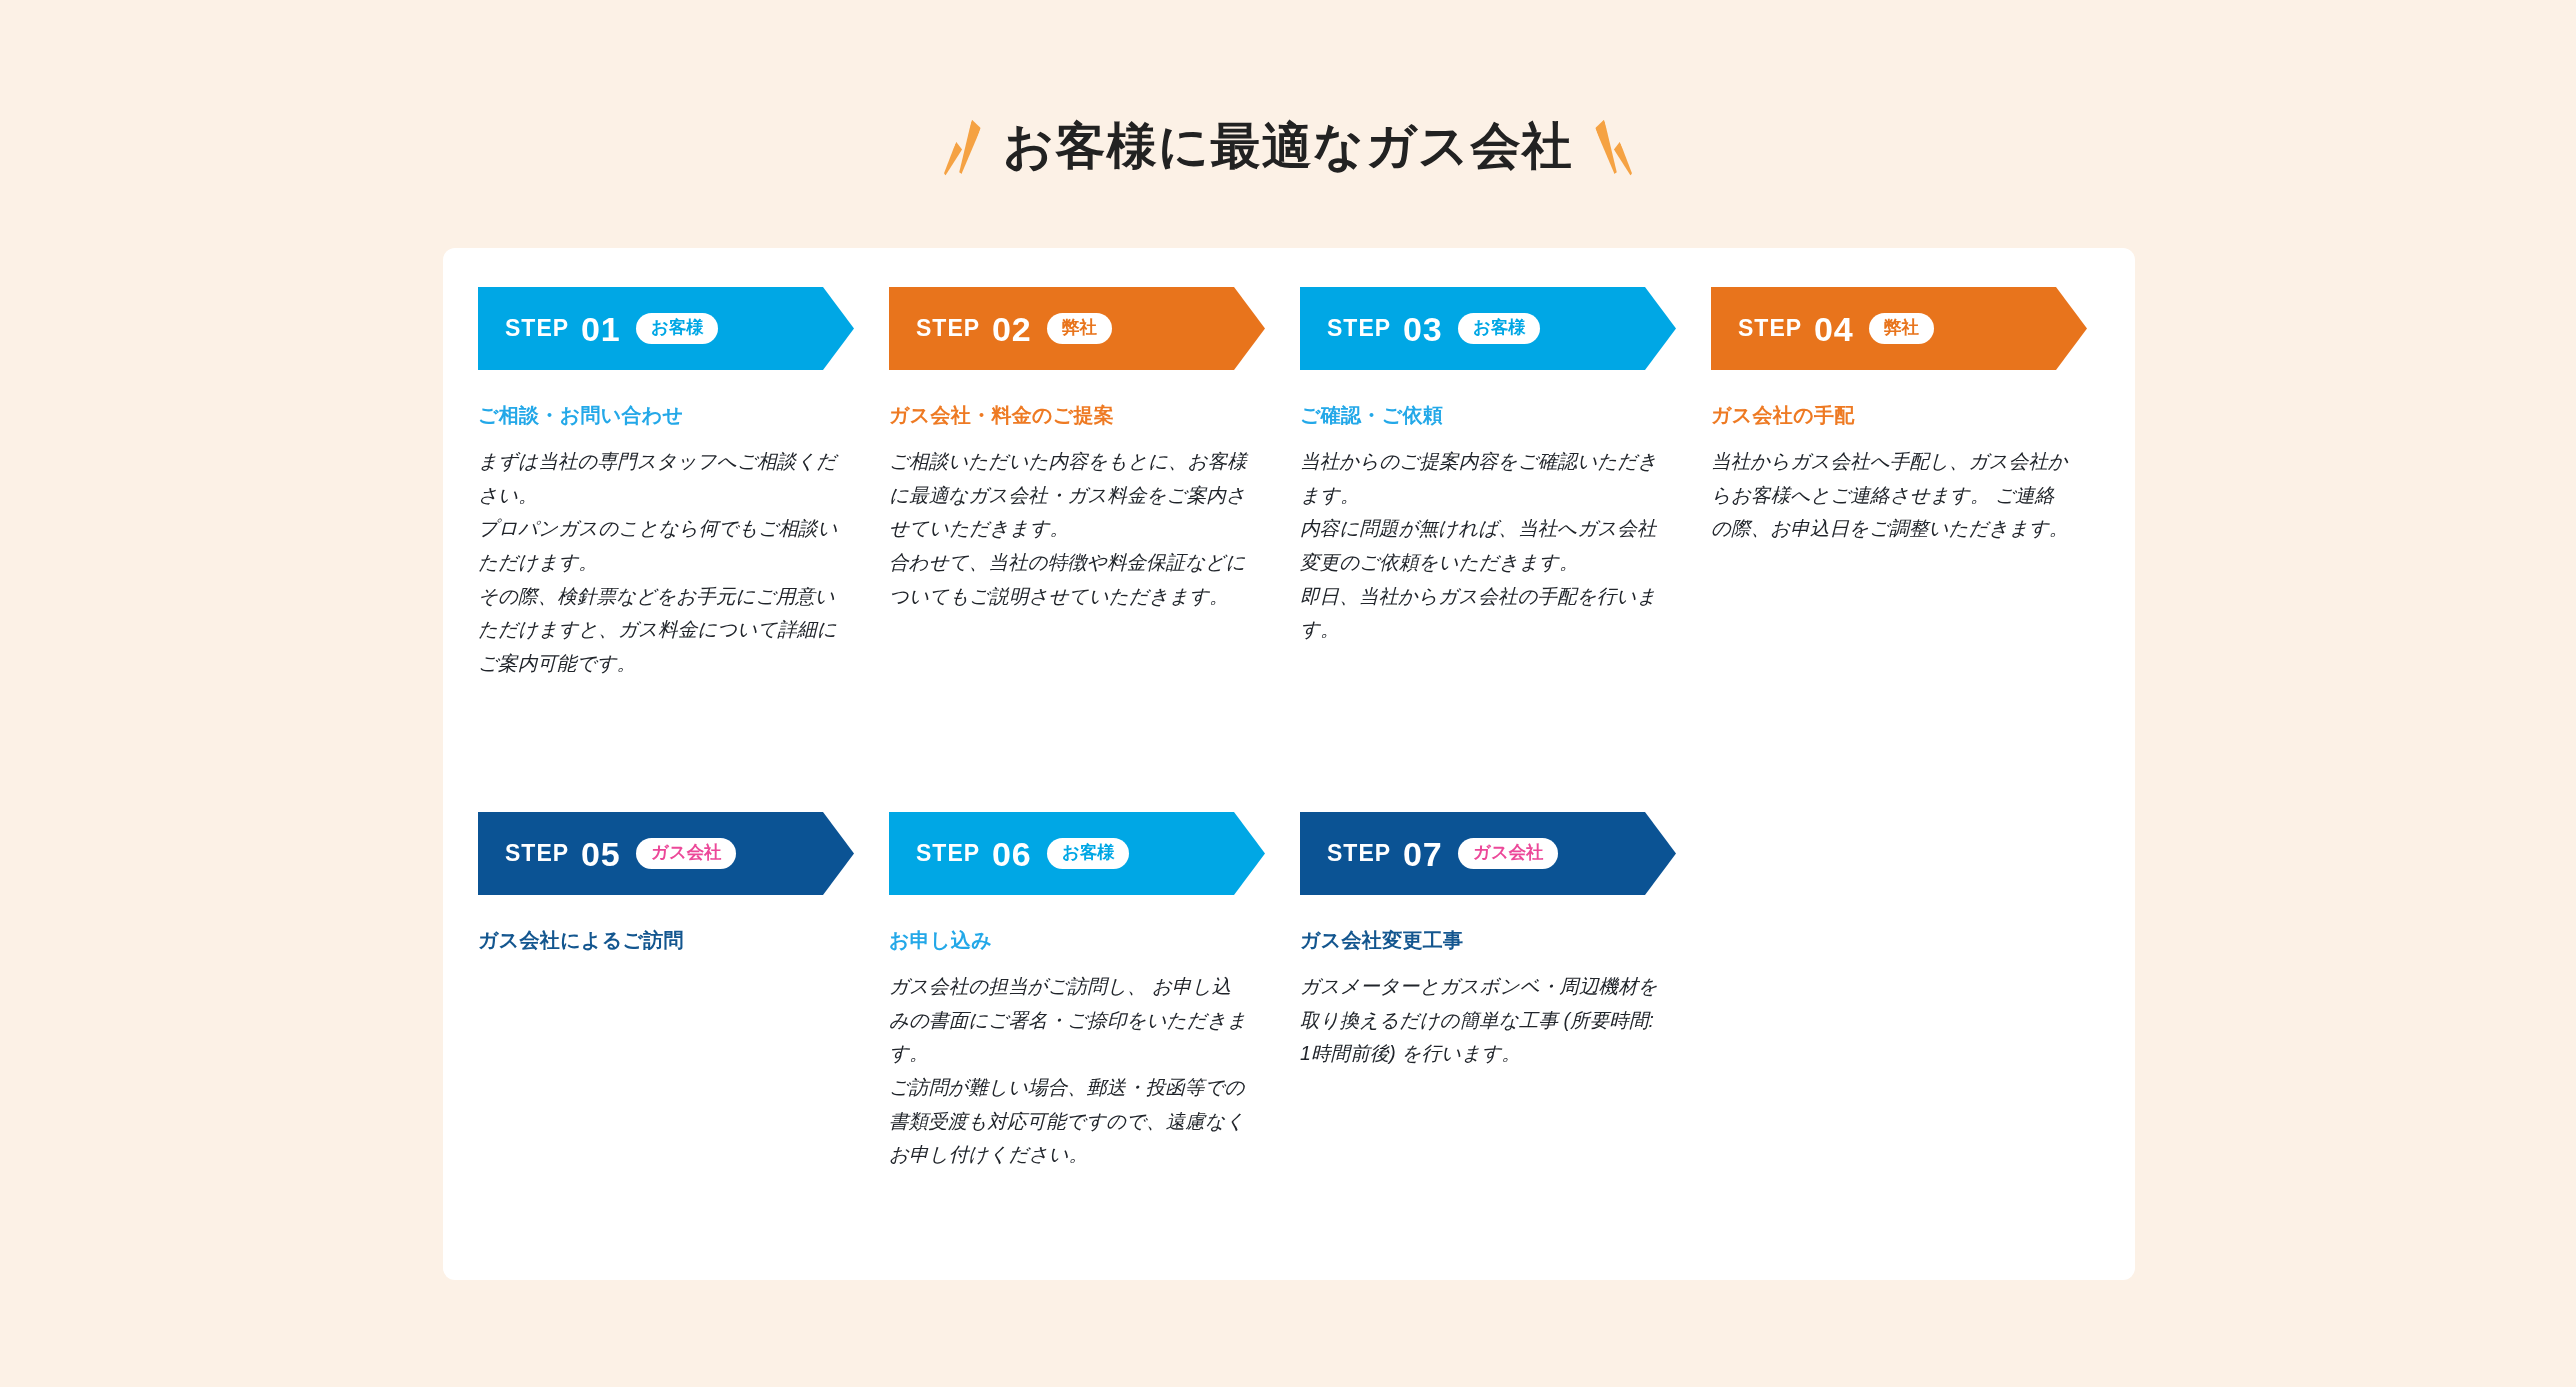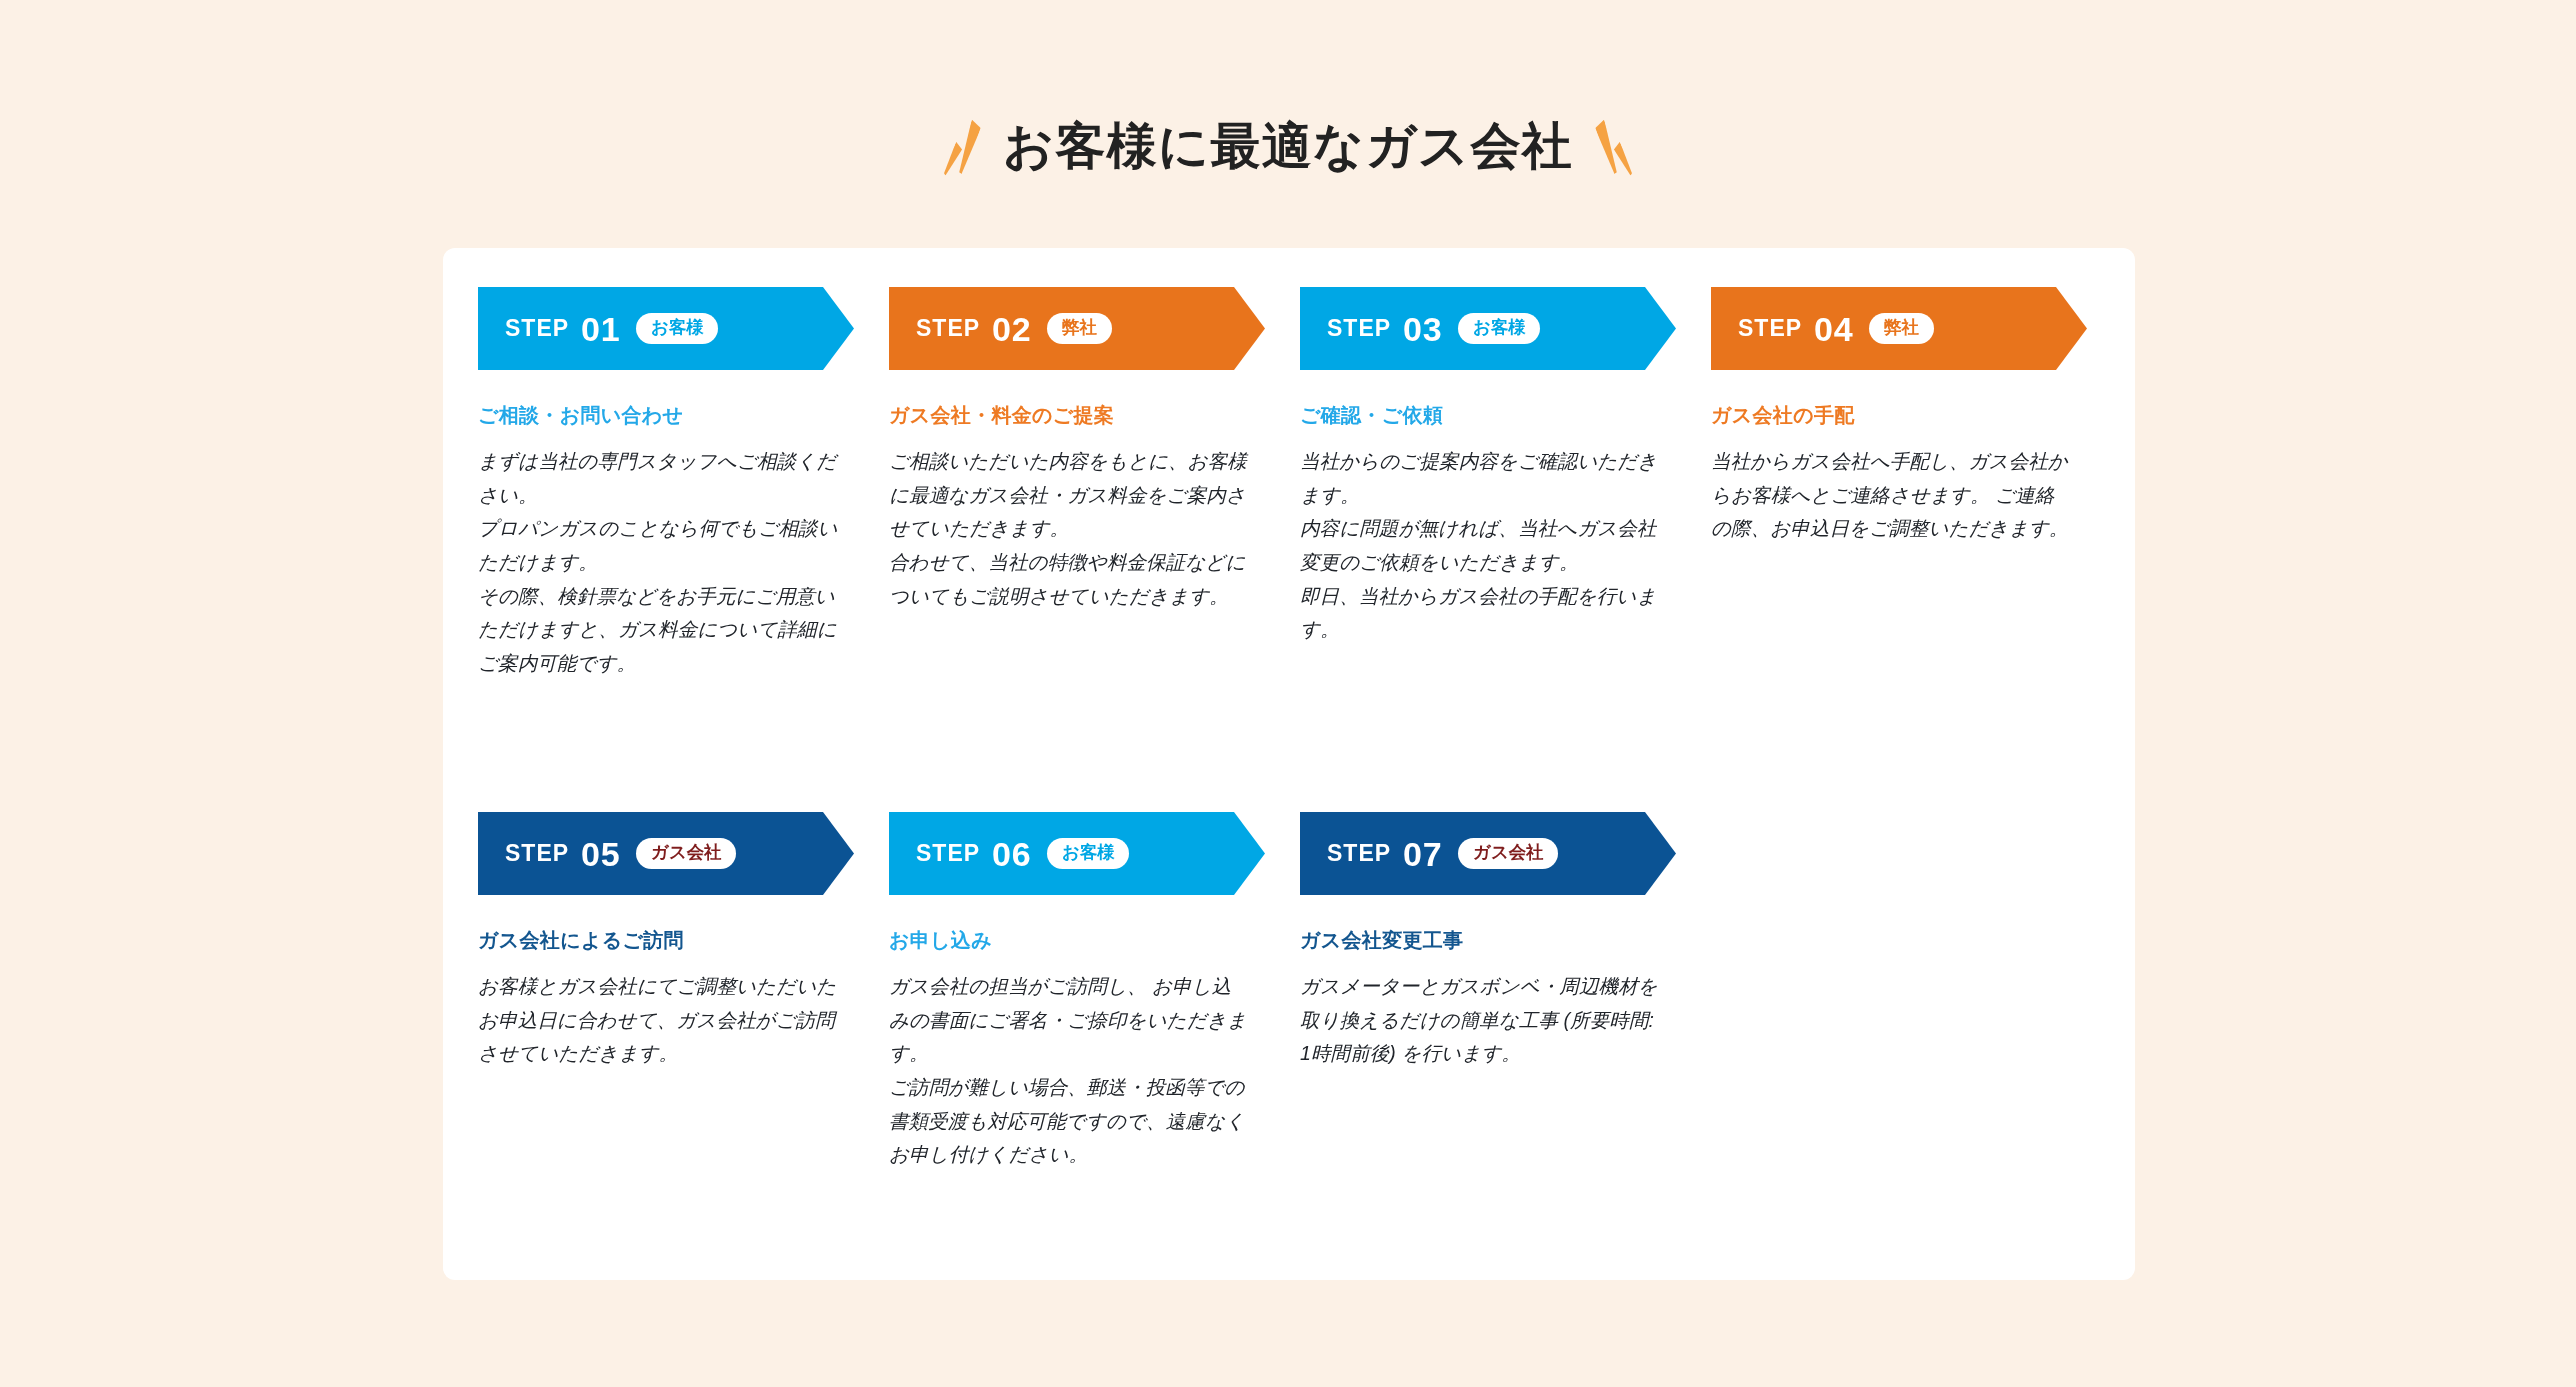--- a/index.html
+++ b/index.html
@@ -128,21 +128,21 @@
     background: #FFFFFF;
     border-radius: 670px;
     padding: 6px 14.8px 7.4px;
     font-size: 17.4px;
     font-weight: 700;
     line-height: 1;
     white-space: nowrap;
   }
   .banner.cyan  .banner-badge { color: #00A7E5; }
   .banner.orange .banner-badge { color: #E8741C; }
-  .banner.navy  .banner-badge { color: #7f1d1d; }
+  .banner.navy  .banner-badge { color: #ec4899; }
 
   
   .step-title {
     margin-top: 32px;
     font-size: 20px;
     font-weight: 700;
     line-height: 1.3;
     letter-spacing: 0.3px;
     padding-right: 40px;
   }
@@ -231,21 +231,20 @@
 
   <div class="row row-2">
 
     <div class="step-col">
       <div class="banner navy">
         <span class="banner-step-word">STEP</span>
         <span class="banner-step-num">05</span>
         <span class="banner-badge">ガス会社</span>
       </div>
       <div class="step-title navy">ガス会社によるご訪問</div>
-      <div class="step-body">お客様とガス会社にてご調整いただいたお申込日に合わせて、ガス会社がご訪問させていただきます。</div>
     </div>
 
     <div class="step-col">
       <div class="banner cyan">
         <span class="banner-step-word">STEP</span>
         <span class="banner-step-num">06</span>
         <span class="banner-badge">お客様</span>
       </div>
       <div class="step-title cyan">お申し込み</div>
       <div class="step-body">ガス会社の担当がご訪問し、 お申し込みの書面にご署名・ご捺印をいただきます。

